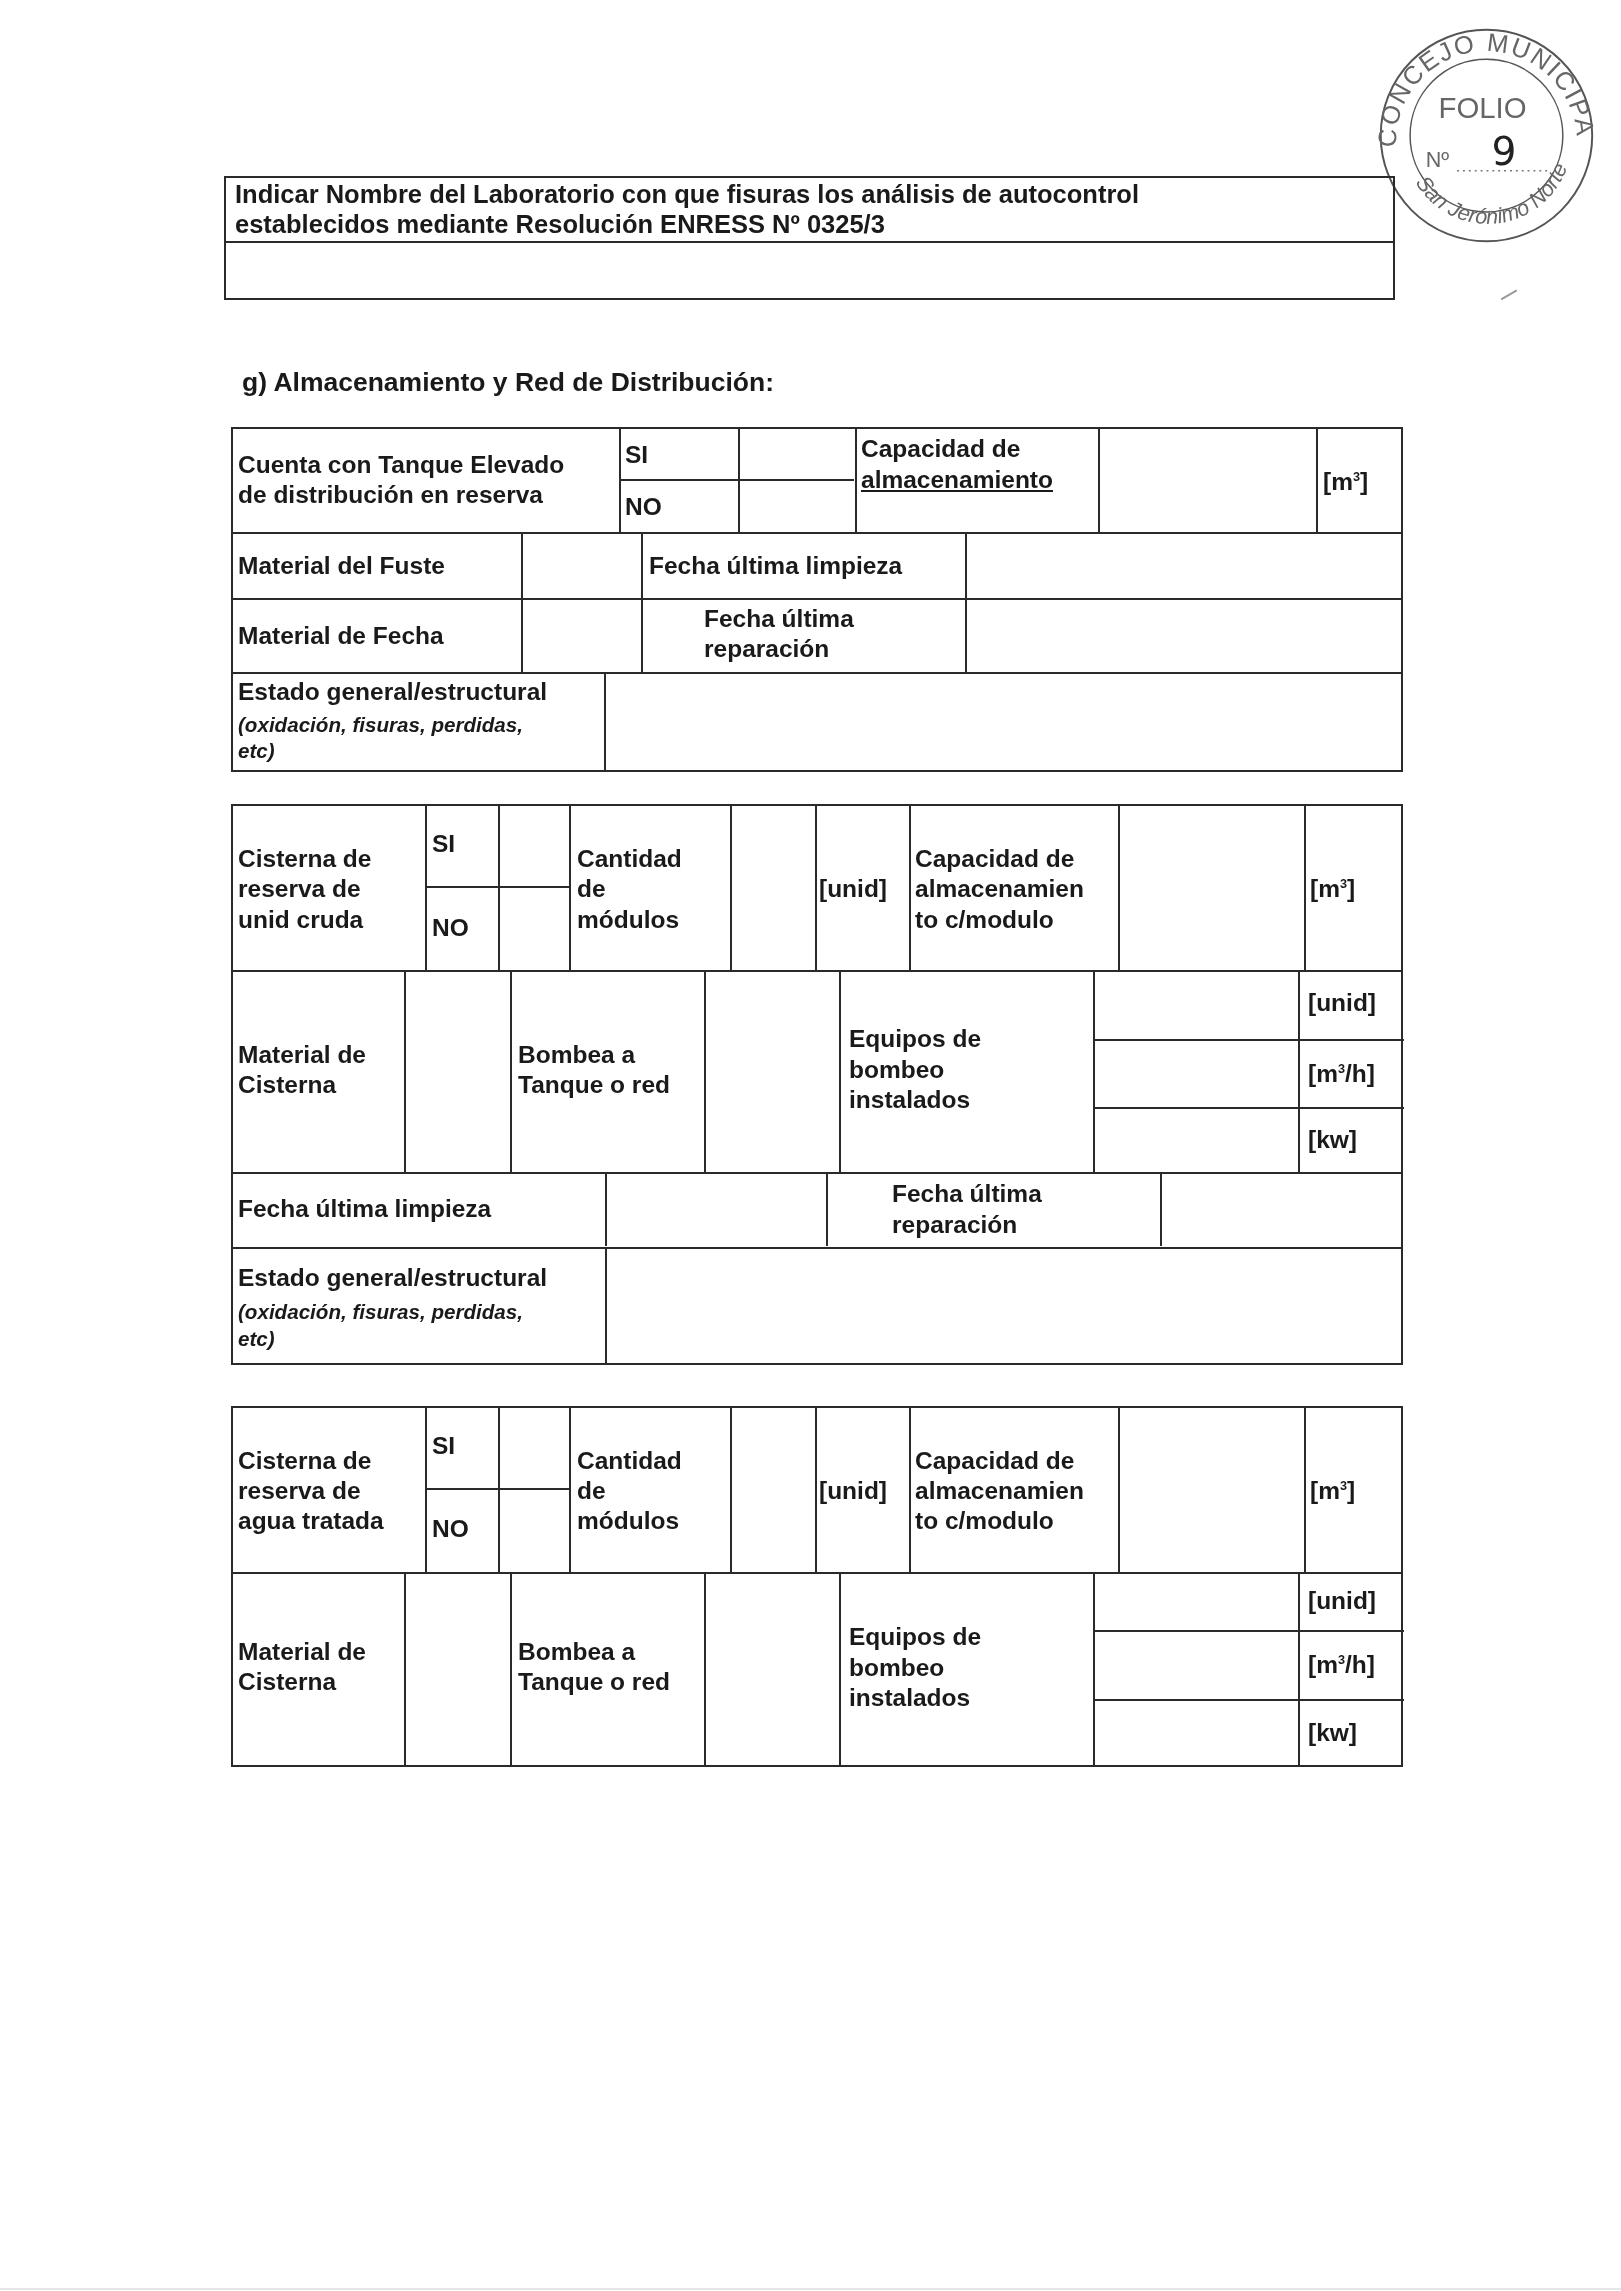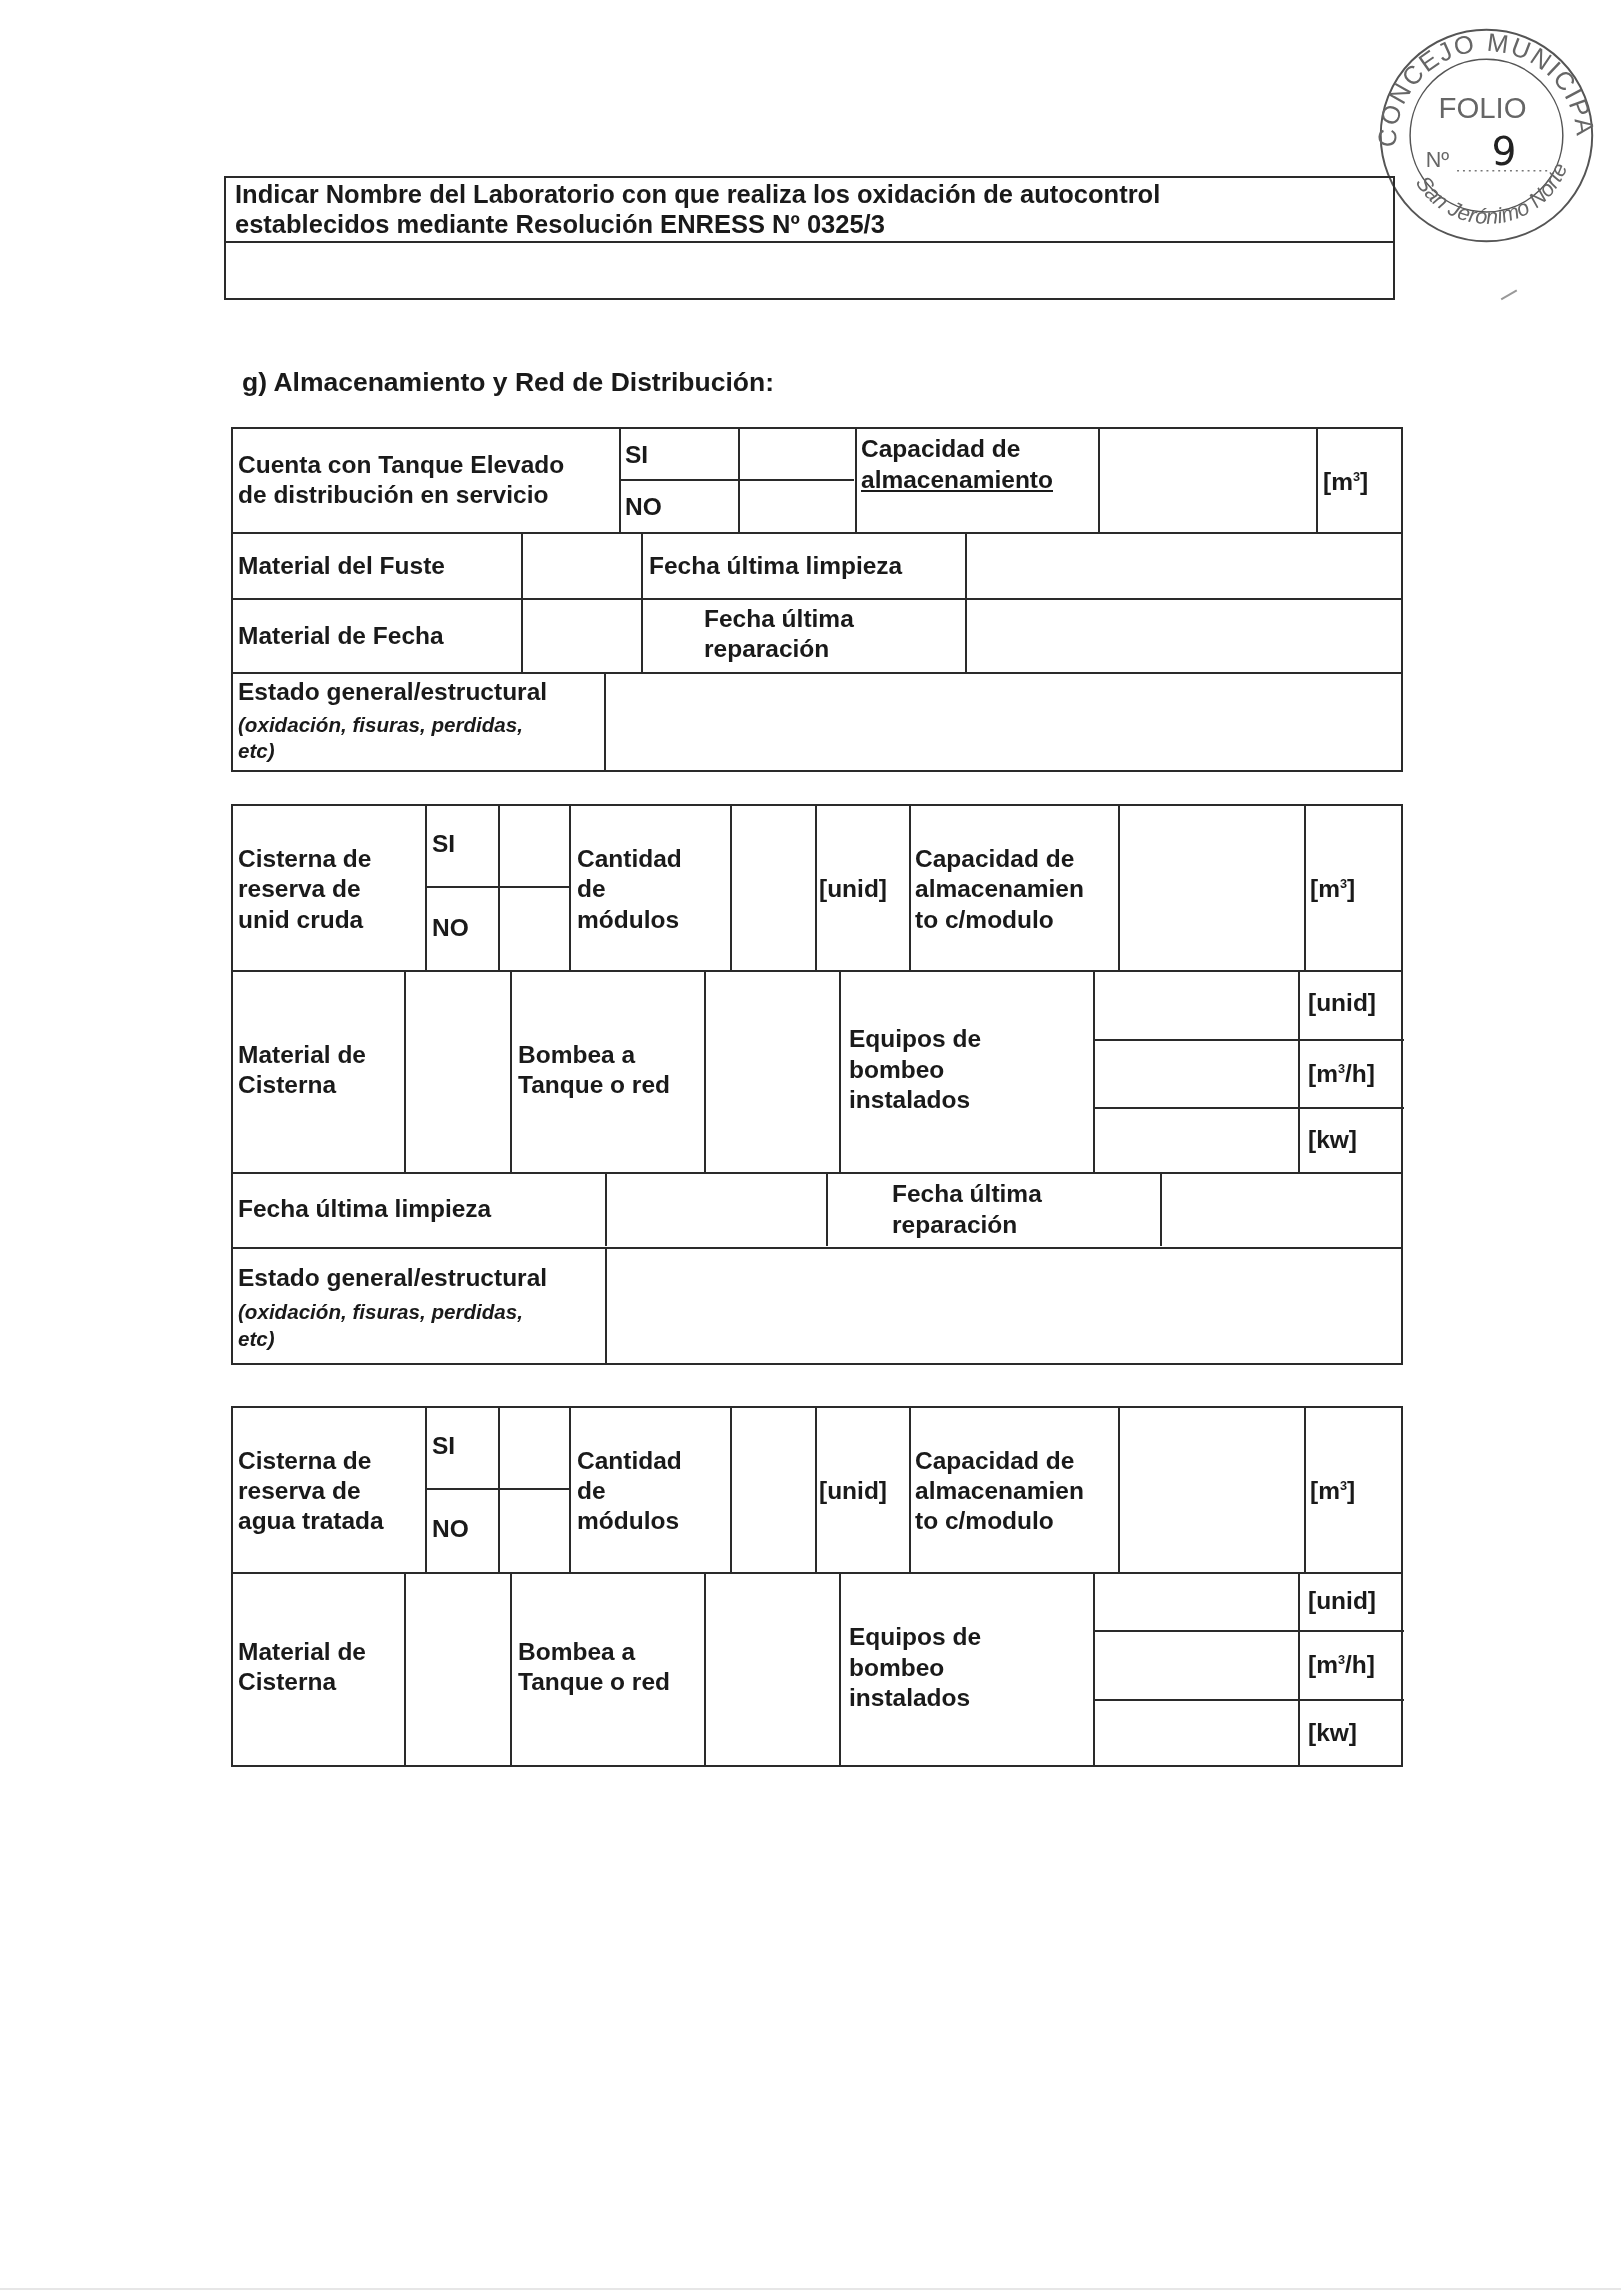--- a/index.html
+++ b/index.html
@@ -41,37 +41,37 @@
     <text x="118" y="100" text-anchor="middle" font-family="Liberation Sans, sans-serif" font-size="30" fill="#666">FOLIO</text>
     <text x="60" y="150" font-family="Liberation Sans, sans-serif" font-size="22" fill="#666">Nº</text>
     <line x1="92" y1="154" x2="186" y2="154" stroke="#777" stroke-width="1.5" stroke-dasharray="2,4"></line>
     <text x="140" y="148" text-anchor="middle" font-family="DejaVu Sans, sans-serif" font-size="40" fill="#222">9</text>
   </svg>
 </div>
 <div class="abs" style="left:1500px; top:294px; width:17.6px; height:2px; background:#999; transform:rotate(-30deg);"></div>
 
 <div class="box" style="left:224px; top:176px; width:1171px; height:124px;"></div>
 <div class="hl" style="left:224px; top:241px; width:1171px;"></div>
-<div class="lbl" style="left:235px; top:179px; font-size:25.5px;">Indicar Nombre del Laboratorio con que realiza los oxidación de autocontrol</div>
+<div class="lbl" style="left:235px; top:179px; font-size:25.5px;">Indicar Nombre del Laboratorio con que fisuras los análisis de autocontrol</div>
 <div class="lbl" style="left:235px; top:209px; font-size:25.5px;">establecidos mediante Resolución ENRESS Nº 0325/3</div>
 <div class="field" style="left:227px; top:244px; width:1165px; height:54px;"></div>
 
 <div class="section-title">g) Almacenamiento y Red de Distribución:</div>
 
 <div class="box" style="left:231px; top:427px; width:1172px; height:345px;"></div>
 
 <div class="vl" style="left:619px; top:427px; height:106px;"></div>
 <div class="vl" style="left:738px; top:427px; height:106px;"></div>
 <div class="vl" style="left:855px; top:427px; height:106px;"></div>
 <div class="vl" style="left:1098px; top:427px; height:106px;"></div>
 <div class="vl" style="left:1316px; top:427px; height:106px;"></div>
 <div class="hl" style="left:619px; top:479px; width:235px;"></div>
 <div class="hl" style="left:231px; top:532px; width:1172px;"></div>
 <div class="lbl" style="left:238px; top:450px;text-align:center;">Cuenta con Tanque Elevado</div>
-<div class="lbl" style="left:238px; top:480px;">de distribución en servicio</div>
+<div class="lbl" style="left:238px; top:480px;">de distribución en reserva</div>
 <div class="lbl" style="left:625px; top:440px;">SI</div>
 <div class="lbl" style="left:625px; top:492px;">NO</div>
 <div class="field" style="left:741px; top:430px; width:112px; height:47px;"></div>
 <div class="field" style="left:741px; top:482px; width:112px; height:48px;"></div>
 <div class="lbl" style="left:861px; top:434px;">Capacidad de</div>
 <div class="lbl" style="left:861px; top:465px;text-decoration:underline;">almacenamiento</div>
 <div class="field" style="left:1101px; top:430px; width:214px; height:100px;"></div>
 <div class="lbl" style="left:1323px; top:467px;"><span>[m</span><span class="sup">3</span><span>]</span></div>
 
 <div class="vl" style="left:521px; top:532px; height:140px;"></div>

